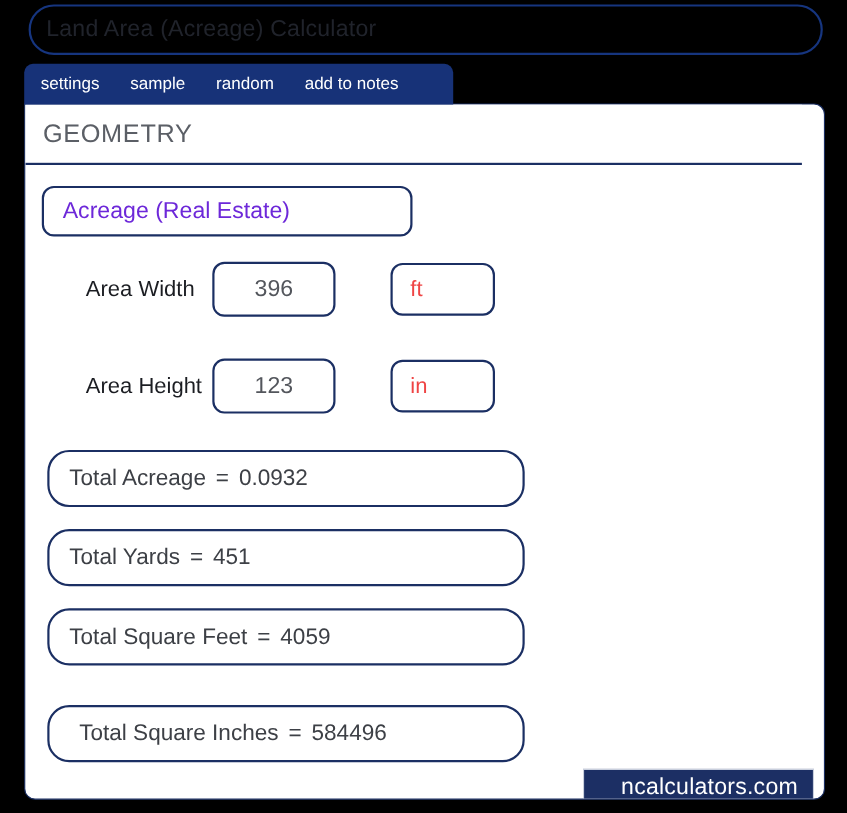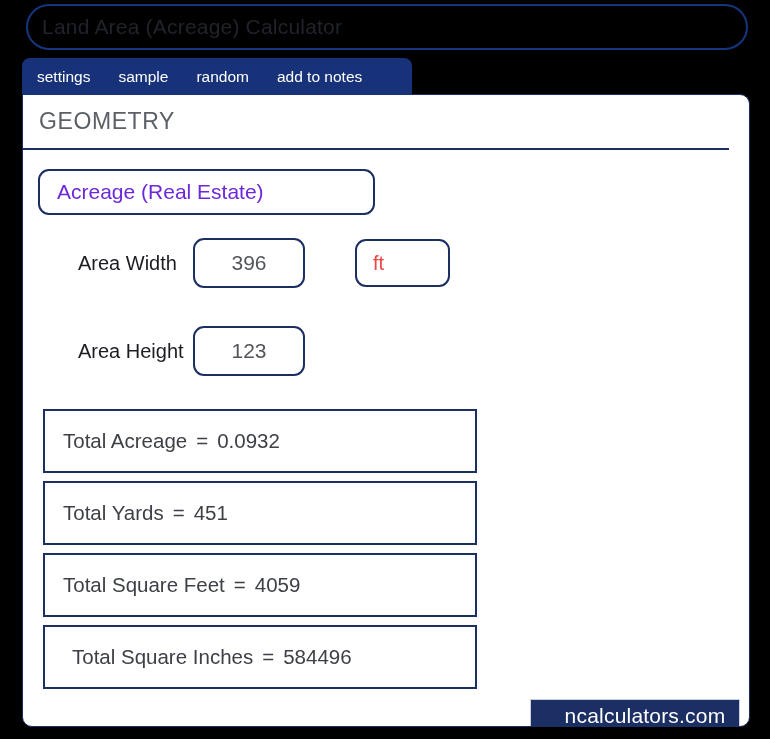--- a/index.html
+++ b/index.html
@@ -163,38 +163,38 @@
   .unit-box .txt {
     font-size: 20px;
     color: #ef4444;
   }
 
   
   .result {
     position: absolute;
     left: 20px;
     width: 434px;
-    height: 64px;
+    height: 52px;
     border: 2px solid #1b2f63;
-    border-radius: 0;
+    border-radius: 20px;
     background: #ffffff;
     display: flex;
     align-items: center;
     padding-left: 18px;
   }
   .result .txt {
     font-size: 20.5px;
     color: #3d4046;
     white-space: nowrap;
   }
   .result .eq  { padding: 0 9px; }
   .result-0 { top: 314px; }
   .result-1 { top: 386px; }
   .result-2 { top: 458px; }
-  .result-3 { top: 530px; padding-left: 27px; }
+  .result-3 { top: 546px; padding-left: 27px; }
 
   
   .brand {
     position: absolute;
     left: 507px;
     top: 604px;
     width: 210px;
     height: 34px;
     background: #1c2f64;
     border: 1px solid #c9cfdd;
@@ -243,20 +243,23 @@
       <div class="pill unit-box">
         <span class="txt">ft</span>
       </div>
     </div>
 
     <div class="row row-height">
       <span class="row-label">Area Height</span>
       <div class="pill val-box">
         <span class="txt">123</span>
       </div>
+      <div class="pill unit-box">
+        <span class="txt">in</span>
+      </div>
     </div>
 
     <div class="result result-0">
       <span class="txt">Total Acreage</span>
       <span class="txt eq">=</span>
       <span class="txt">0.0932</span>
     </div>
 
     <div class="result result-1">
       <span class="txt">Total Yards</span>

